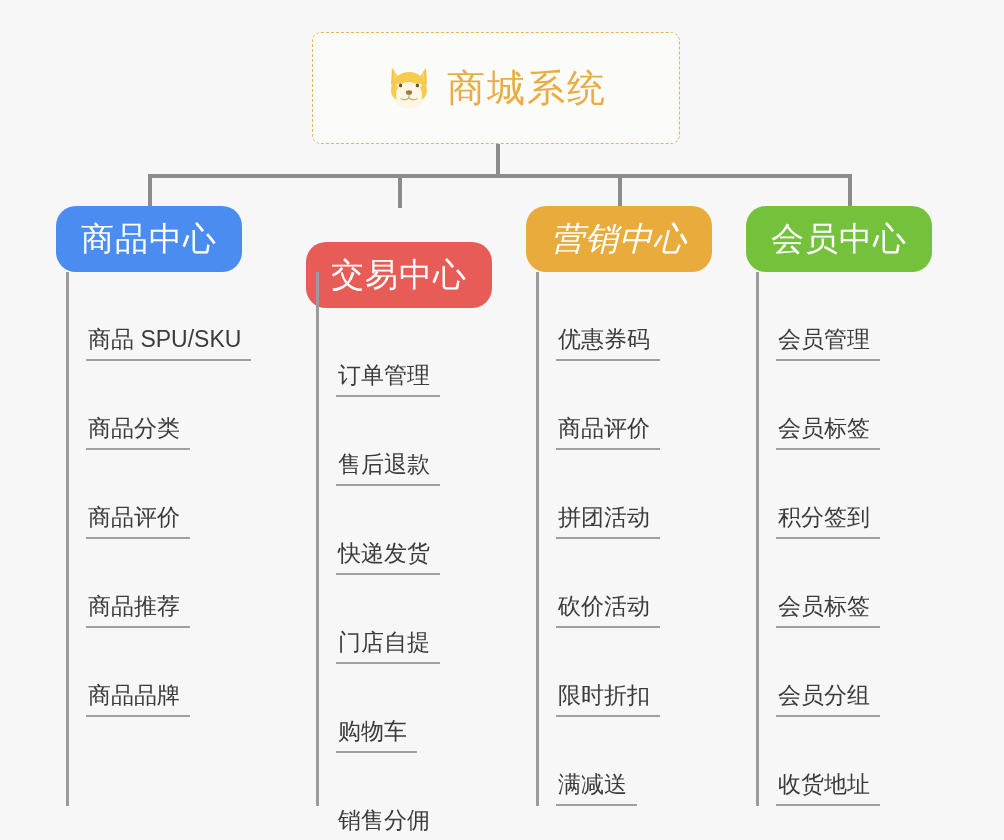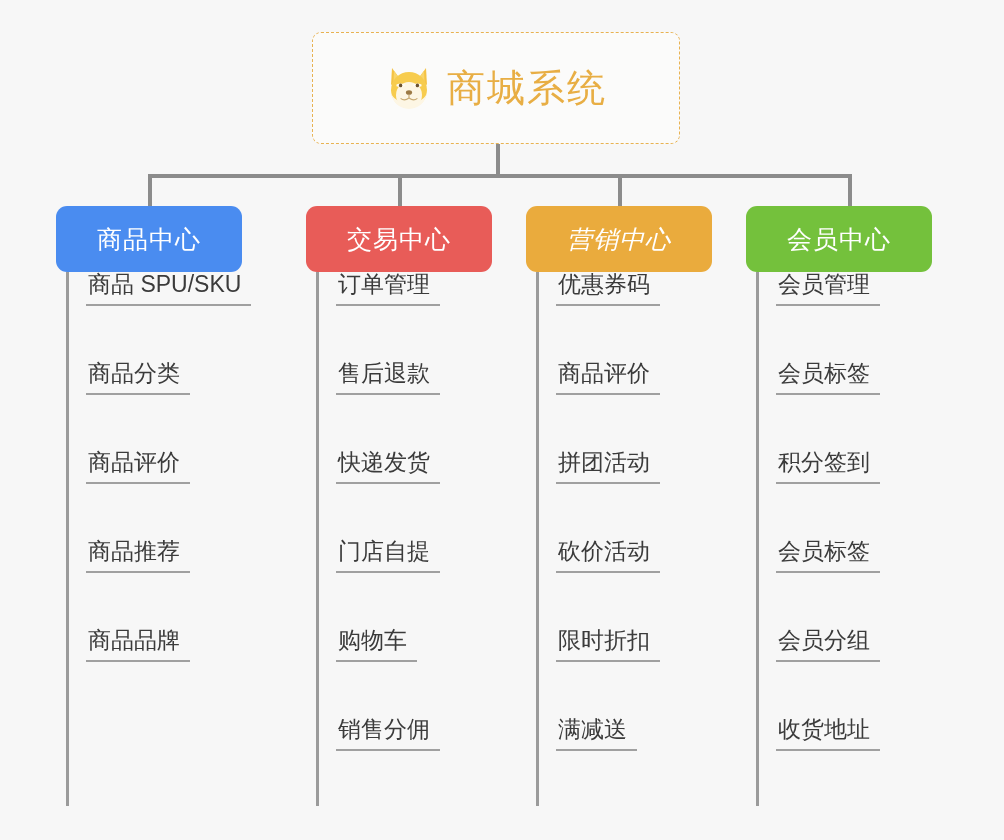--- a/index.html
+++ b/index.html
@@ -61,26 +61,26 @@
   .conn-h-bus  { left: 148px; top: 174px; width: 704px; height: 4px; }
   .conn-drop   { top: 174px; width: 4px; height: 34px; }
 
   
   .branch {
     position: absolute;
     top: 206px;
   }
   .branch-head {
     height: 66px;
-    border-radius: 11px;
+    border-radius: 20px;
     display: flex;
     align-items: center;
     justify-content: center;
     color: #ffffff;
-    font-size: 25px;
+    font-size: 33px;
     letter-spacing: 1px;
   }
 
   
   .spine {
     position: absolute;
     left: 10px;
     top: 66px;
     width: 3px;
     background: #9b9b9b;
@@ -89,37 +89,37 @@
   .leaf-list {
     position: relative;
     margin: 0;
     padding: 0;
     list-style: none;
   }
   .leaf {
     position: relative;
     height: 89px;
     display: flex;
-    align-items: flex-start;
+    align-items: flex-end;
     padding-left: 30px;
   }
   .leaf-label {
     font-size: 23px;
     color: #3b3b3b;
     line-height: 1.1;
     padding: 0 10px 7px 2px;
     border-bottom: 2px solid #a0a0a0;
     white-space: nowrap;
   }
 
   
   #branch-0 { left: 56px; }
   #branch-0 .branch-head { width: 186px; }
   #branch-1 { left: 306px; }
-  #branch-1 .branch-head { width: 186px; }
+  #branch-1 .branch-head { width: 186px; margin-top: 36px; }
   #branch-2 { left: 526px; }
   #branch-2 .branch-head { width: 186px; }
   #branch-3 { left: 746px; }
   #branch-3 .branch-head { width: 186px; }
 </style>
 </head>
 <body style="background: rgb(247, 247, 247);">
 
 <div id="mindmap">
 

